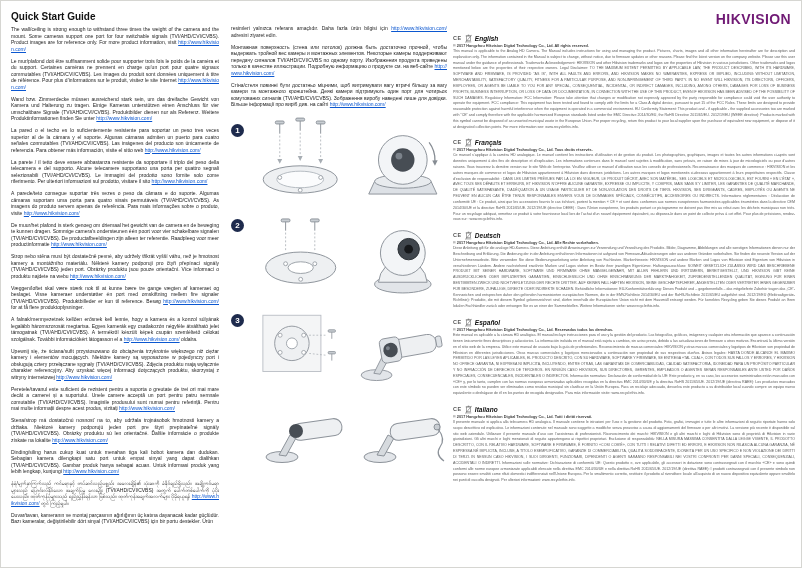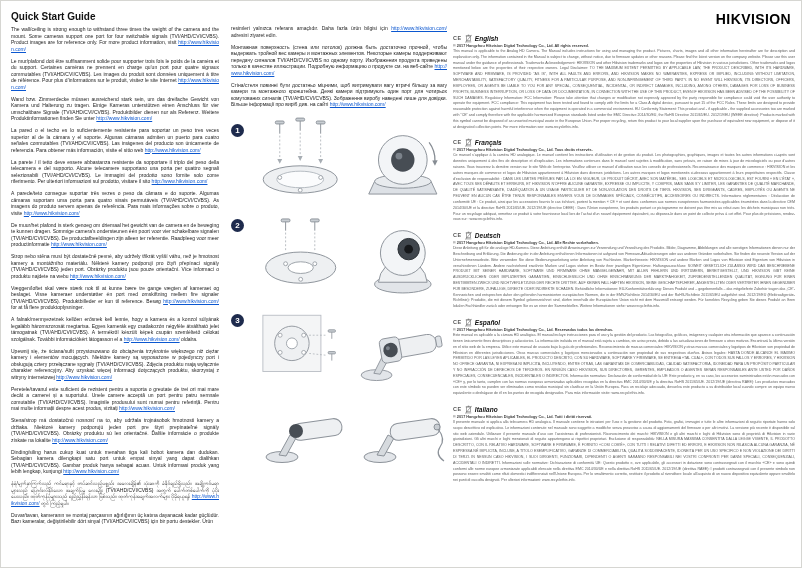--- a/index.html
+++ b/index.html
@@ -47,21 +47,21 @@
     background:#1e2b4d; color:#fff;
     font-size:8px; font-weight:bold;
     display:flex; align-items:center; justify-content:center;
   }
   .step-figs { display:flex; gap:10px; align-items:center; }
   .step-extra { padding-left:21px; margin-top:-2px; }
 
   
   .logo {
     position:absolute; right:10px; top:10px;
-    color:#000000; font-weight:bold; font-size:14px;
+    color:#701a75; font-weight:bold; font-size:14px;
     letter-spacing:0.4px;
   }
   .col-right {
     position:absolute; left:452px; top:32px;
     width:342px; height:530px; overflow:hidden;
   }
   .lang-section { margin-bottom:7px; }
   .lang-head { display:flex; align-items:center; gap:3px; margin-bottom:1px; }
   .ce-badge {
     font-size:5.5px; font-weight:bold; letter-spacing:0.6px; color:#555;

